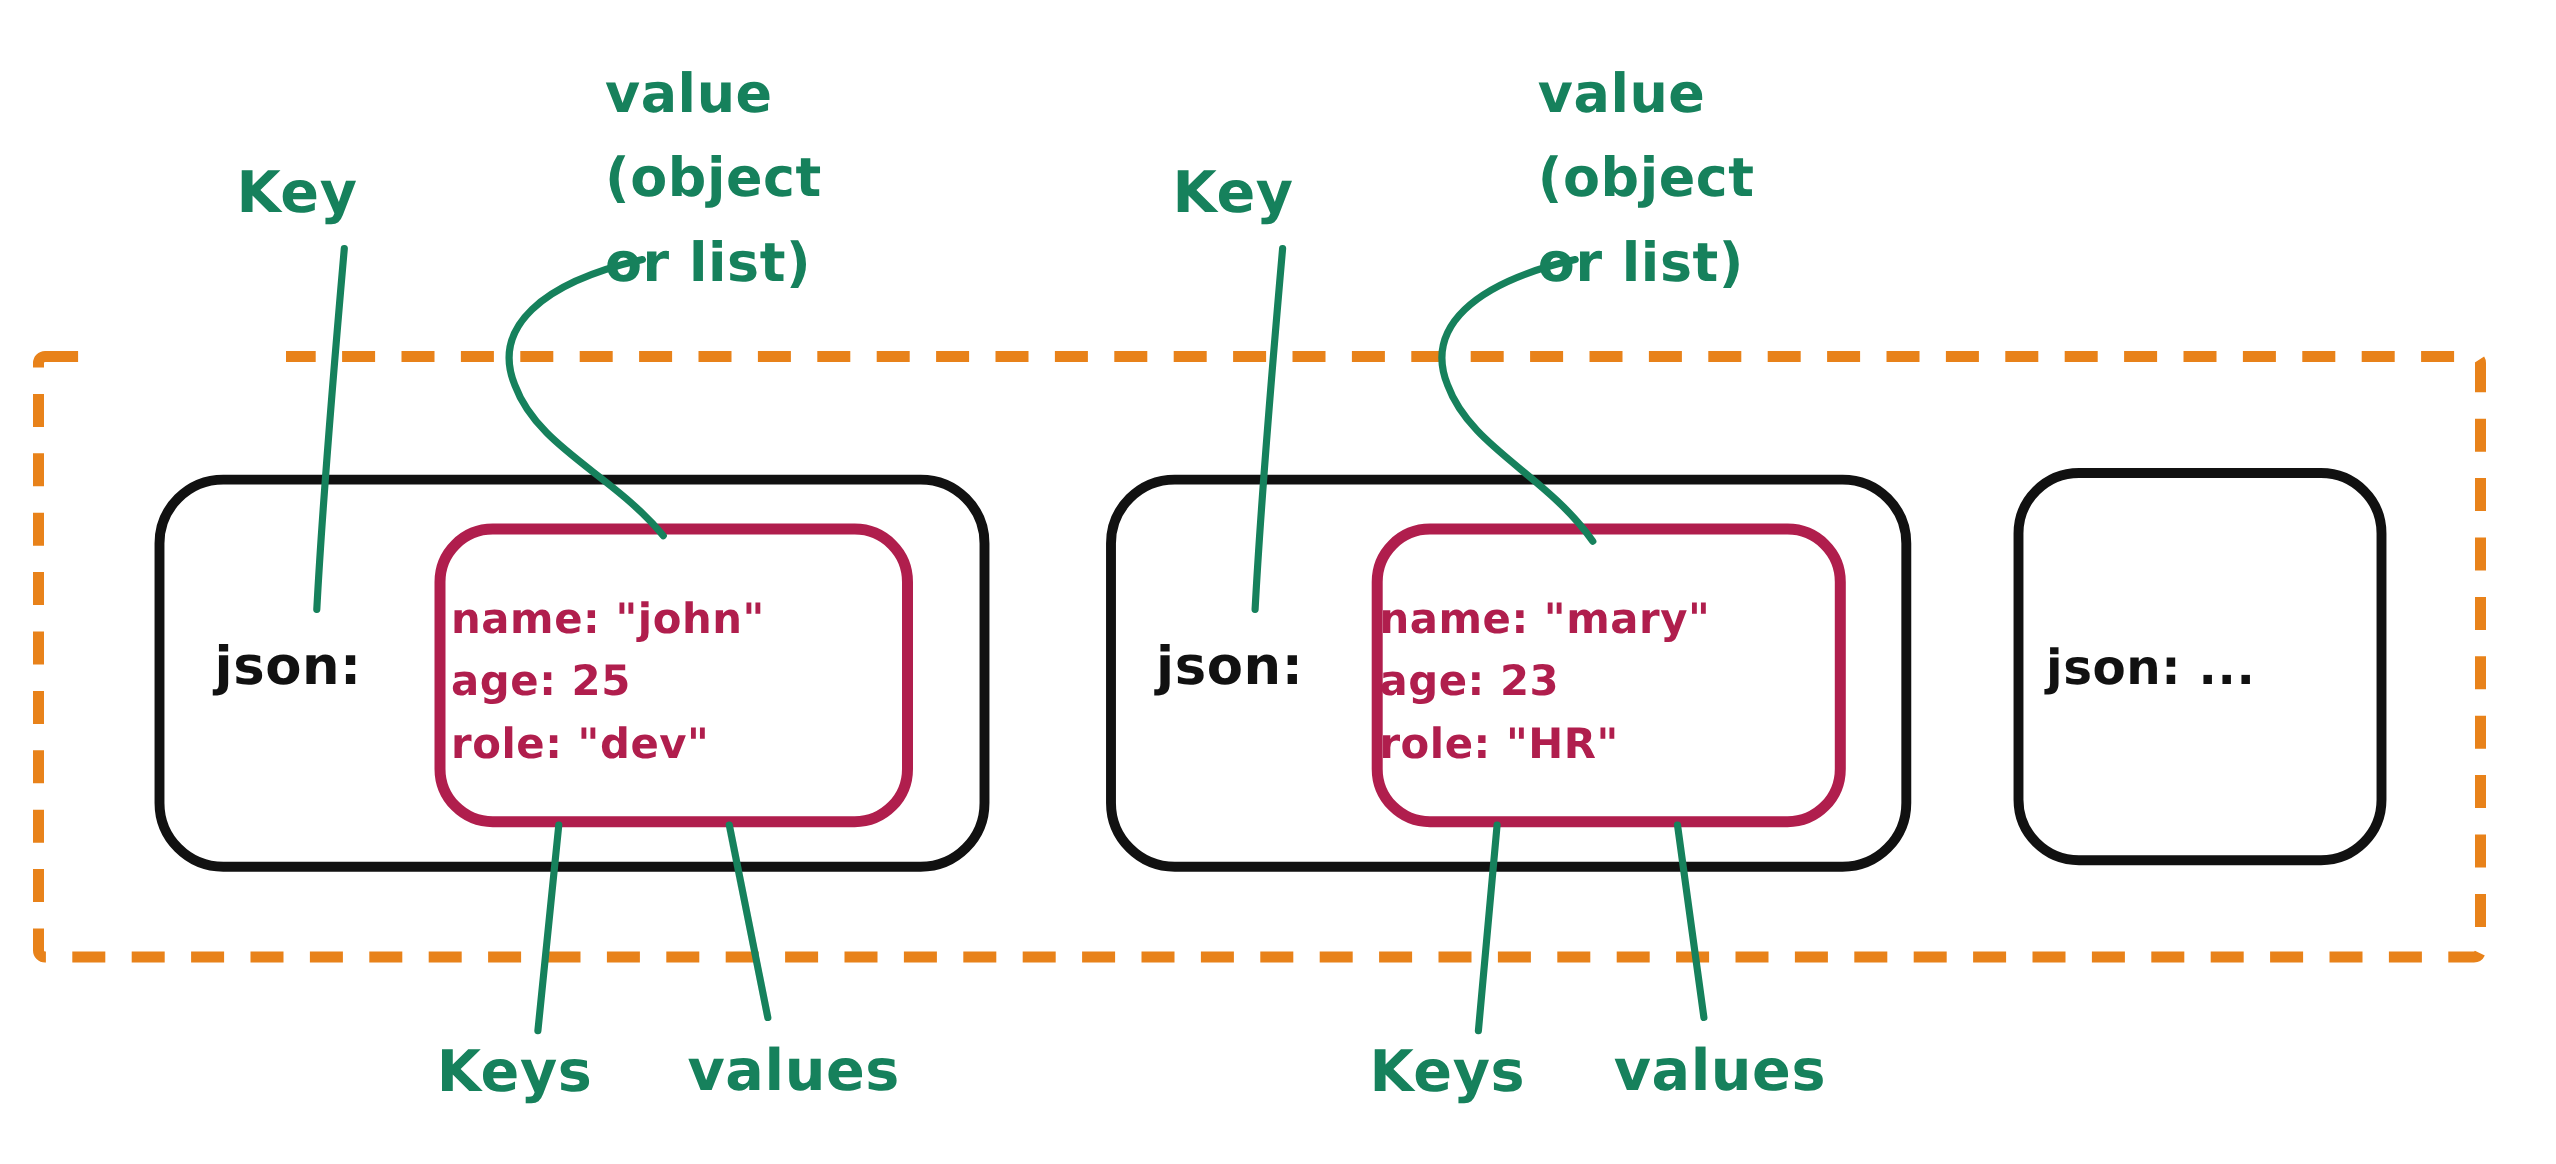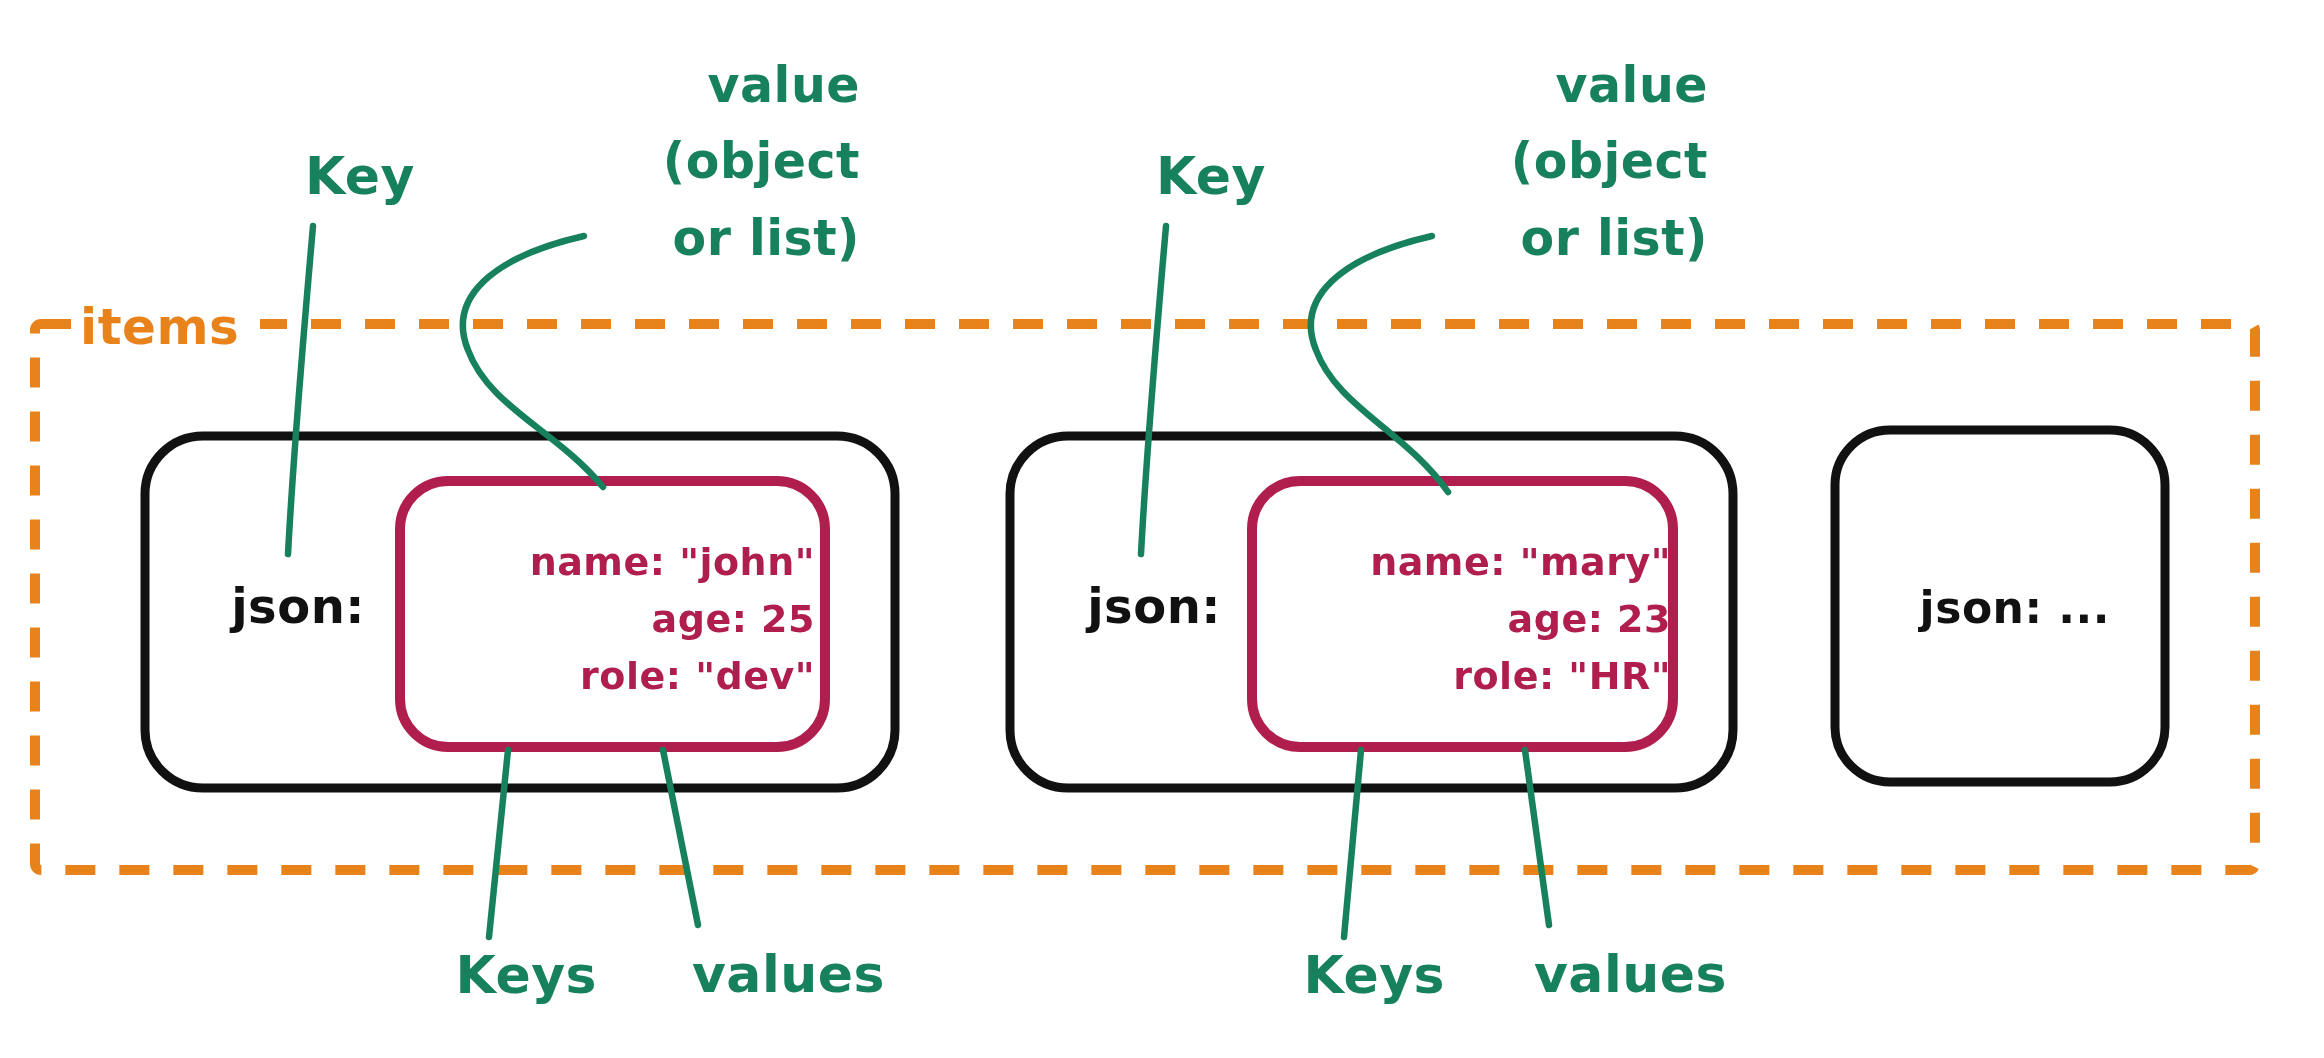--- a/index.html
+++ b/index.html
@@ -13,21 +13,21 @@
   .canvas{
     position:relative;
     width:2324px;height:1058px;
     background:var(--paper);
     overflow:hidden;
     font-family:"DejaVu Sans", sans-serif;
   }
   .shapes{position:absolute;inset:0;width:100%;height:100%;}
   .lbl{
     position:absolute;
-    text-align:right;
+    text-align:left;
     white-space:pre-line;
     letter-spacing:0.5px;
     font-weight:600;
     user-select:none;
   }
   .green{color:var(--green);}
   .orange{color:var(--orange);}
   .crimson{color:var(--crimson);}
   .ink{color:var(--ink);}
 
@@ -73,21 +73,20 @@
       <path d="M 584 236 C 492 257 447 298 468 350 C 489 407 557 431 603 487"></path>
       <path d="M 1166 226 C 1156 340 1146 460 1141 554"></path>
       <path d="M 1432 236 C 1340 257 1295 298 1316 350 C 1337 407 1405 431 1448 492"></path>
       <path d="M 508 750 L 489 937"></path>
       <path d="M 663 750 L 698 925"></path>
       <path d="M 1361 750 L 1344 937"></path>
       <path d="M 1525 750 L 1549 925"></path>
     </g>
   </svg>
 
-  <div class="lbl orange items-label">items</div>
 
   <div class="lbl green key-label-1">Key</div>
   <div class="lbl green value-label-1">value
 (object
 or list)</div>
   <div class="lbl green key-label-2">Key</div>
   <div class="lbl green value-label-2">value
 (object
 or list)</div>
 

